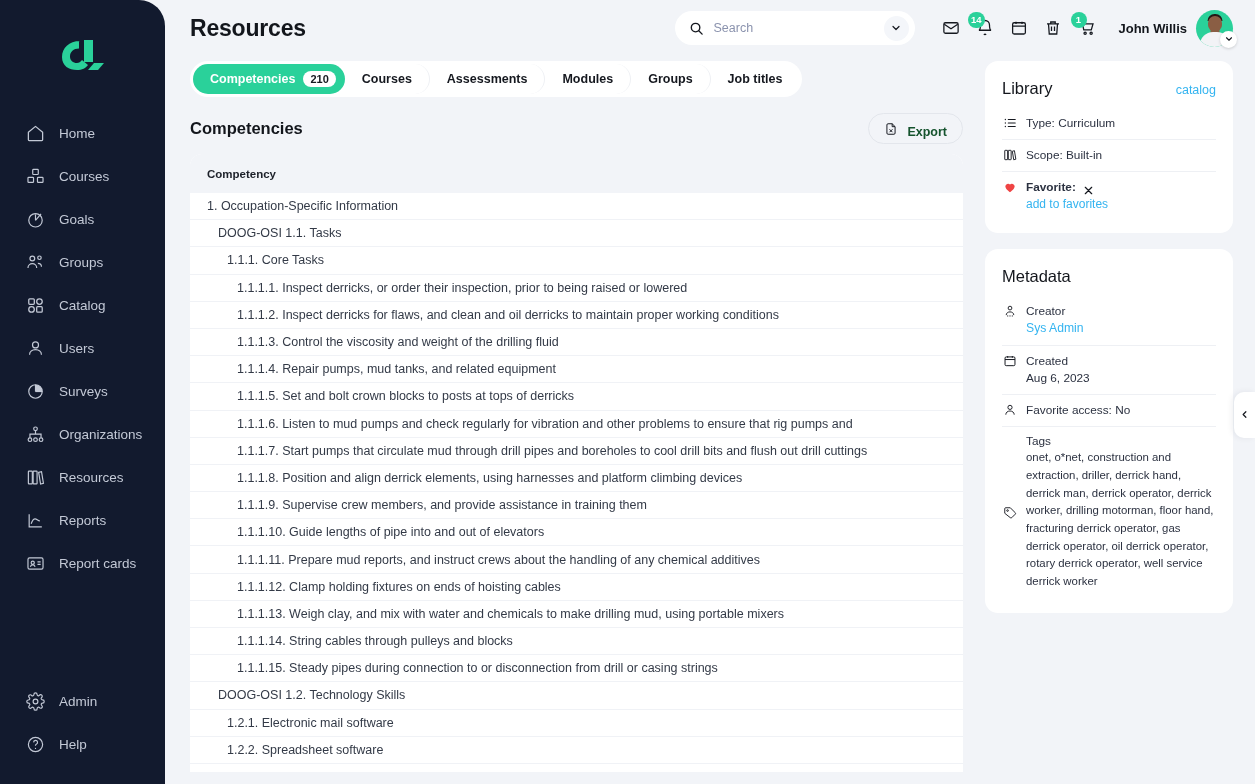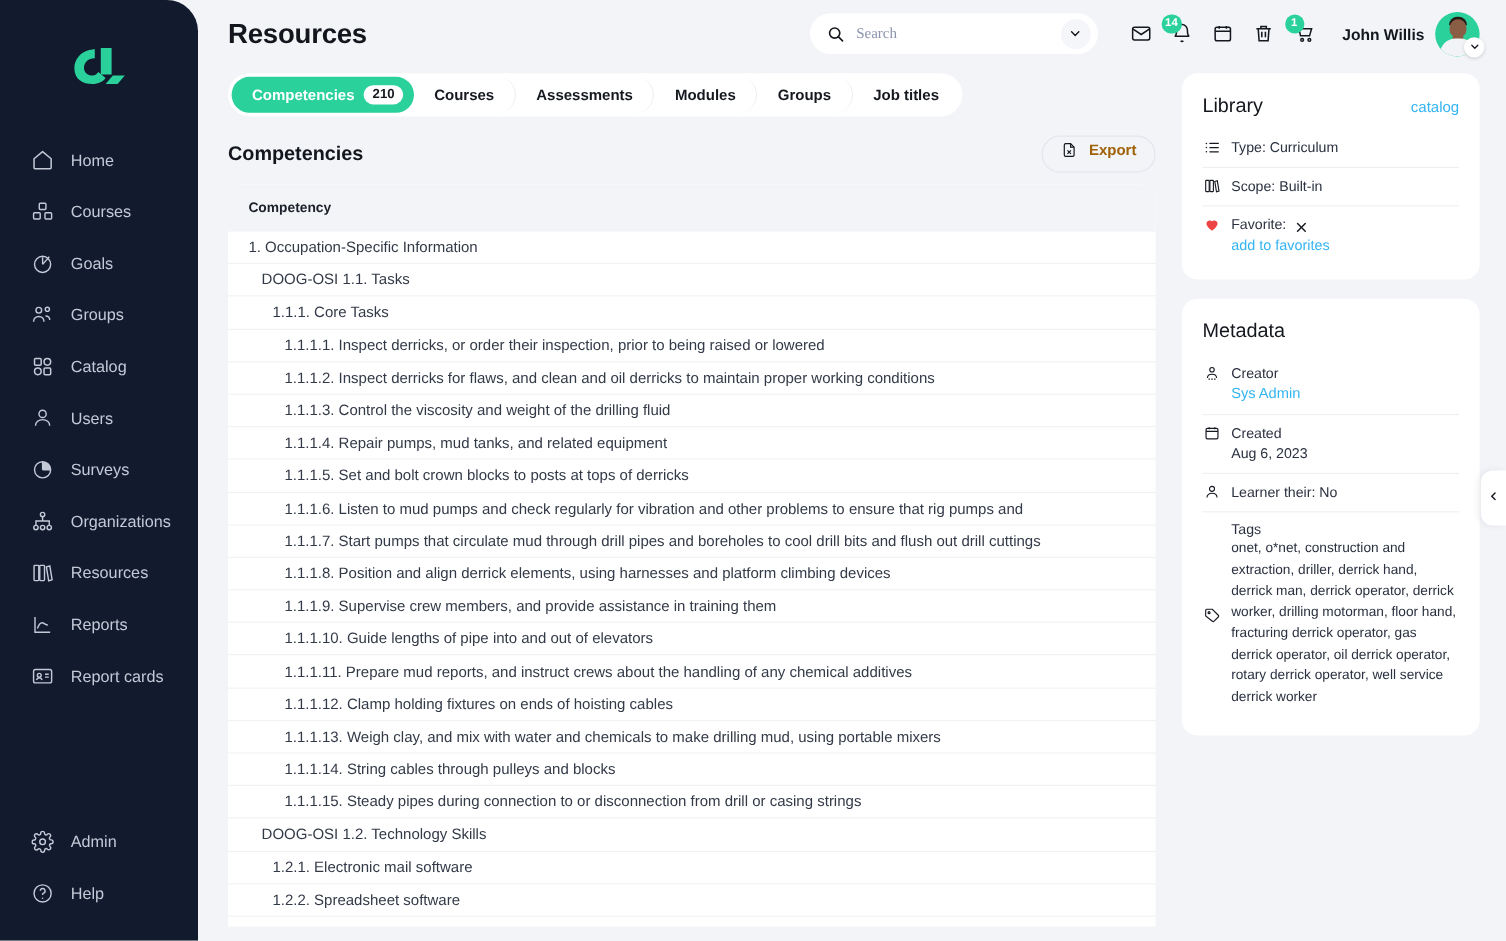--- a/index.html
+++ b/index.html
@@ -60,21 +60,21 @@
   .searchbox {
     width: 240px; height: 34px;
     background: #fff; border-radius: 18px;
     display: flex; align-items: center;
     padding: 0 6px 0 14px;
     margin-right: 20px;
   }
   .searchbox .s-ico { width: 15px; height: 15px; flex: 0 0 15px; margin-right: 10px; }
   .searchbox input {
     border: none; outline: none; flex: 1 1 auto;
-    font-family: Liberation Serif, serif;
+    font-family: Liberation Sans, sans-serif;
     font-size: 12.5px; color: #39404f;
     background: transparent;
   }
   .searchbox input::placeholder { color: #8b93ae; }
   .search-caret {
     width: 25px; height: 25px; border-radius: 50%;
     background: #f4f6fa;
     display: flex; align-items: center; justify-content: center;
     flex: 0 0 25px; cursor: pointer;
   }
@@ -144,22 +144,22 @@
     line-height: 1.1;
   }
 
   .section-row { display: flex; align-items: center; margin: 16px 0 10px 0; }
   .section-title { font-size: 16.5px; font-weight: bold; color: #13161c; }
   .export-btn {
     margin-left: auto;
     height: 31px; padding: 4px 15px;
     border: 1px solid #e3e6ec; border-radius: 16px;
     background: transparent;
-    display: flex; align-items: flex-start; gap: 9px;
-    font-size: 12.5px; font-weight: bold; color: #a16207;
+    display: flex; align-items: flex-end; gap: 9px;
+    font-size: 12.5px; font-weight: bold; color: #14532d;
     cursor: pointer;
     font-family: "Liberation Sans", sans-serif;
   }
   .export-btn svg { width: 14px; height: 14px; }
 
   .table-card {
     background: #fff;
     border-radius: 12px 12px 0 0;
     overflow: hidden;
     height: calc(784px - 56px - 110px);
@@ -198,21 +198,21 @@
     border-bottom: 1px solid #eef0f4;
   }
   .meta-row:last-child { border-bottom: none; }
   .meta-row .mi { width: 15px; flex: 0 0 15px; display: flex; align-items: center; justify-content: center; padding-top: 1px; }
   .meta-row .mi svg { width: 14px; height: 14px; display: block; }
   .meta-body { flex: 1 1 auto; min-width: 0; }
   .meta-text { font-size: 11.8px; color: #2b3140; line-height: 1.45; }
   .meta-label { font-size: 11.8px; color: #2b3140; line-height: 1.45; }
   .meta-value-link { font-size: 12.2px; color: #34b4f0; cursor: pointer; line-height: 1.45; }
   .meta-value { font-size: 11.8px; color: #2b3140; line-height: 1.45; }
-  .fav-line { display: flex; align-items: center; gap: 7px; }
+  .fav-line { display: flex; align-items: center; gap: 7px; font-weight: bold; }
   .fav-x { width: 11px; height: 11px; }
   .add-fav { font-size: 12px; color: #34b4f0; cursor: pointer; display: block; margin-top: 1px; }
   .tags-text { font-size: 11.4px; color: #2b3140; line-height: 1.55; white-space: normal; }
   .tags-label { font-size: 11.8px; color: #2b3140; margin-bottom: 1px; }
   .meta-row.tags { align-items: center; }
 
   
   .collapse-handle {
     position: absolute; right: 0; top: 392px;
     width: 21px; height: 46px;
@@ -649,21 +649,21 @@
           </div>
         </div>
 
         <div class="meta-row">
           <span class="mi">
             <svg viewBox="0 0 24 24" fill="none" stroke="#15181f" stroke-width="1.6">
                 <circle cx="12" cy="7.5" r="3.6"></circle>
                 <path d="M4.8 20c0-3.9 3.2-6.3 7.2-6.3S19.2 16.1 19.2 20"></path>
               </svg>
           </span>
-          <span class="meta-text">Learner their: No</span>
+          <span class="meta-text">Favorite access: No</span>
         </div>
 
         <div class="meta-row tags">
           <span class="mi">
             <svg viewBox="0 0 24 24" fill="none" stroke="#15181f" stroke-width="1.6">
                 <path d="M3 12.5V4.5a1.5 1.5 0 0 1 1.5-1.5h8l8.5 8.5a1.8 1.8 0 0 1 0 2.5l-6 6a1.8 1.8 0 0 1-2.5 0z"></path>
                 <circle cx="7.8" cy="7.8" r="1.4"></circle>
               </svg>
           </span>
           <div class="meta-body">

